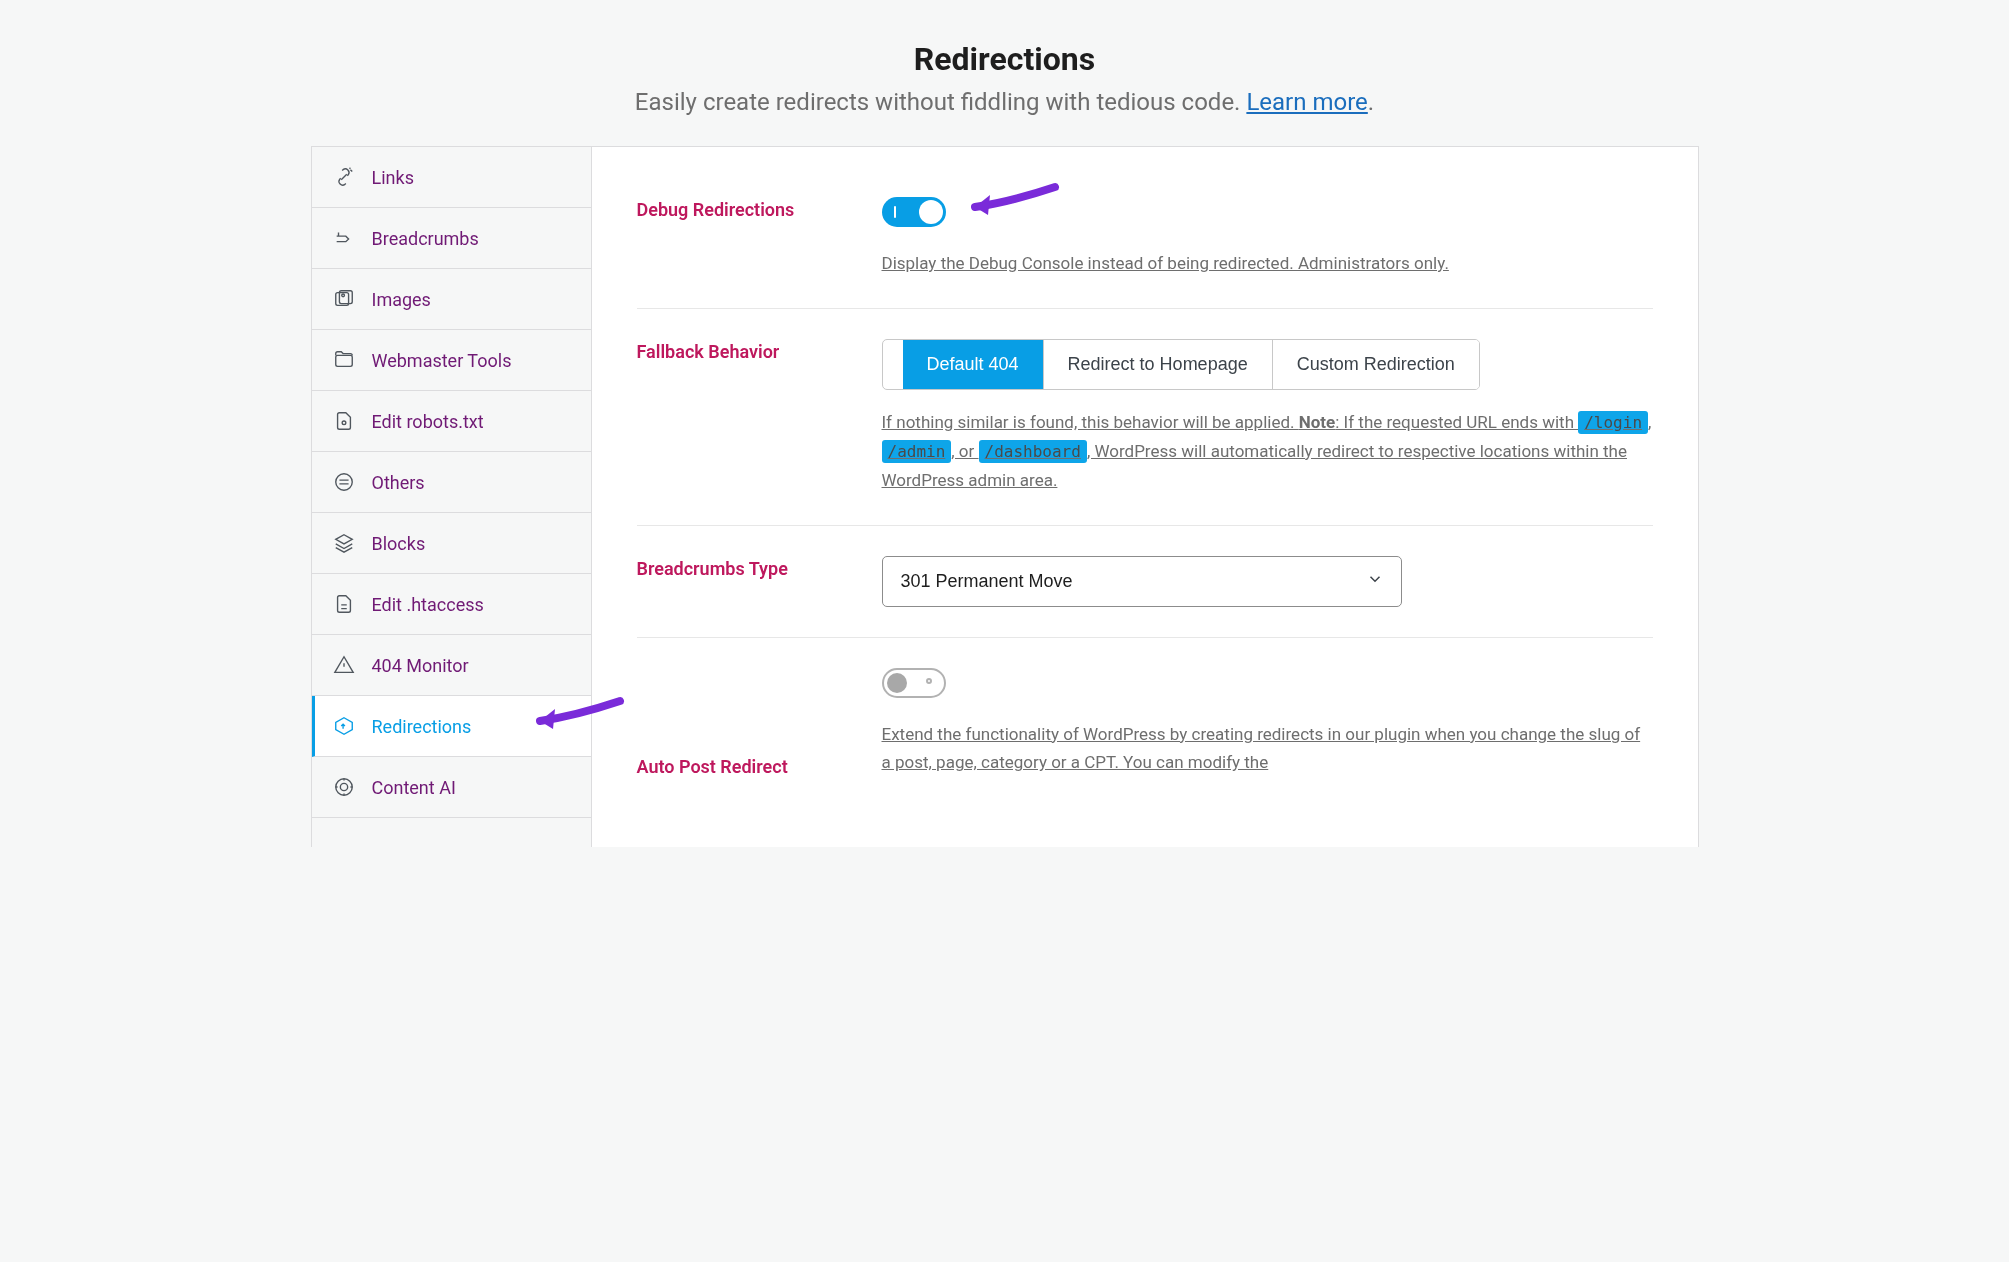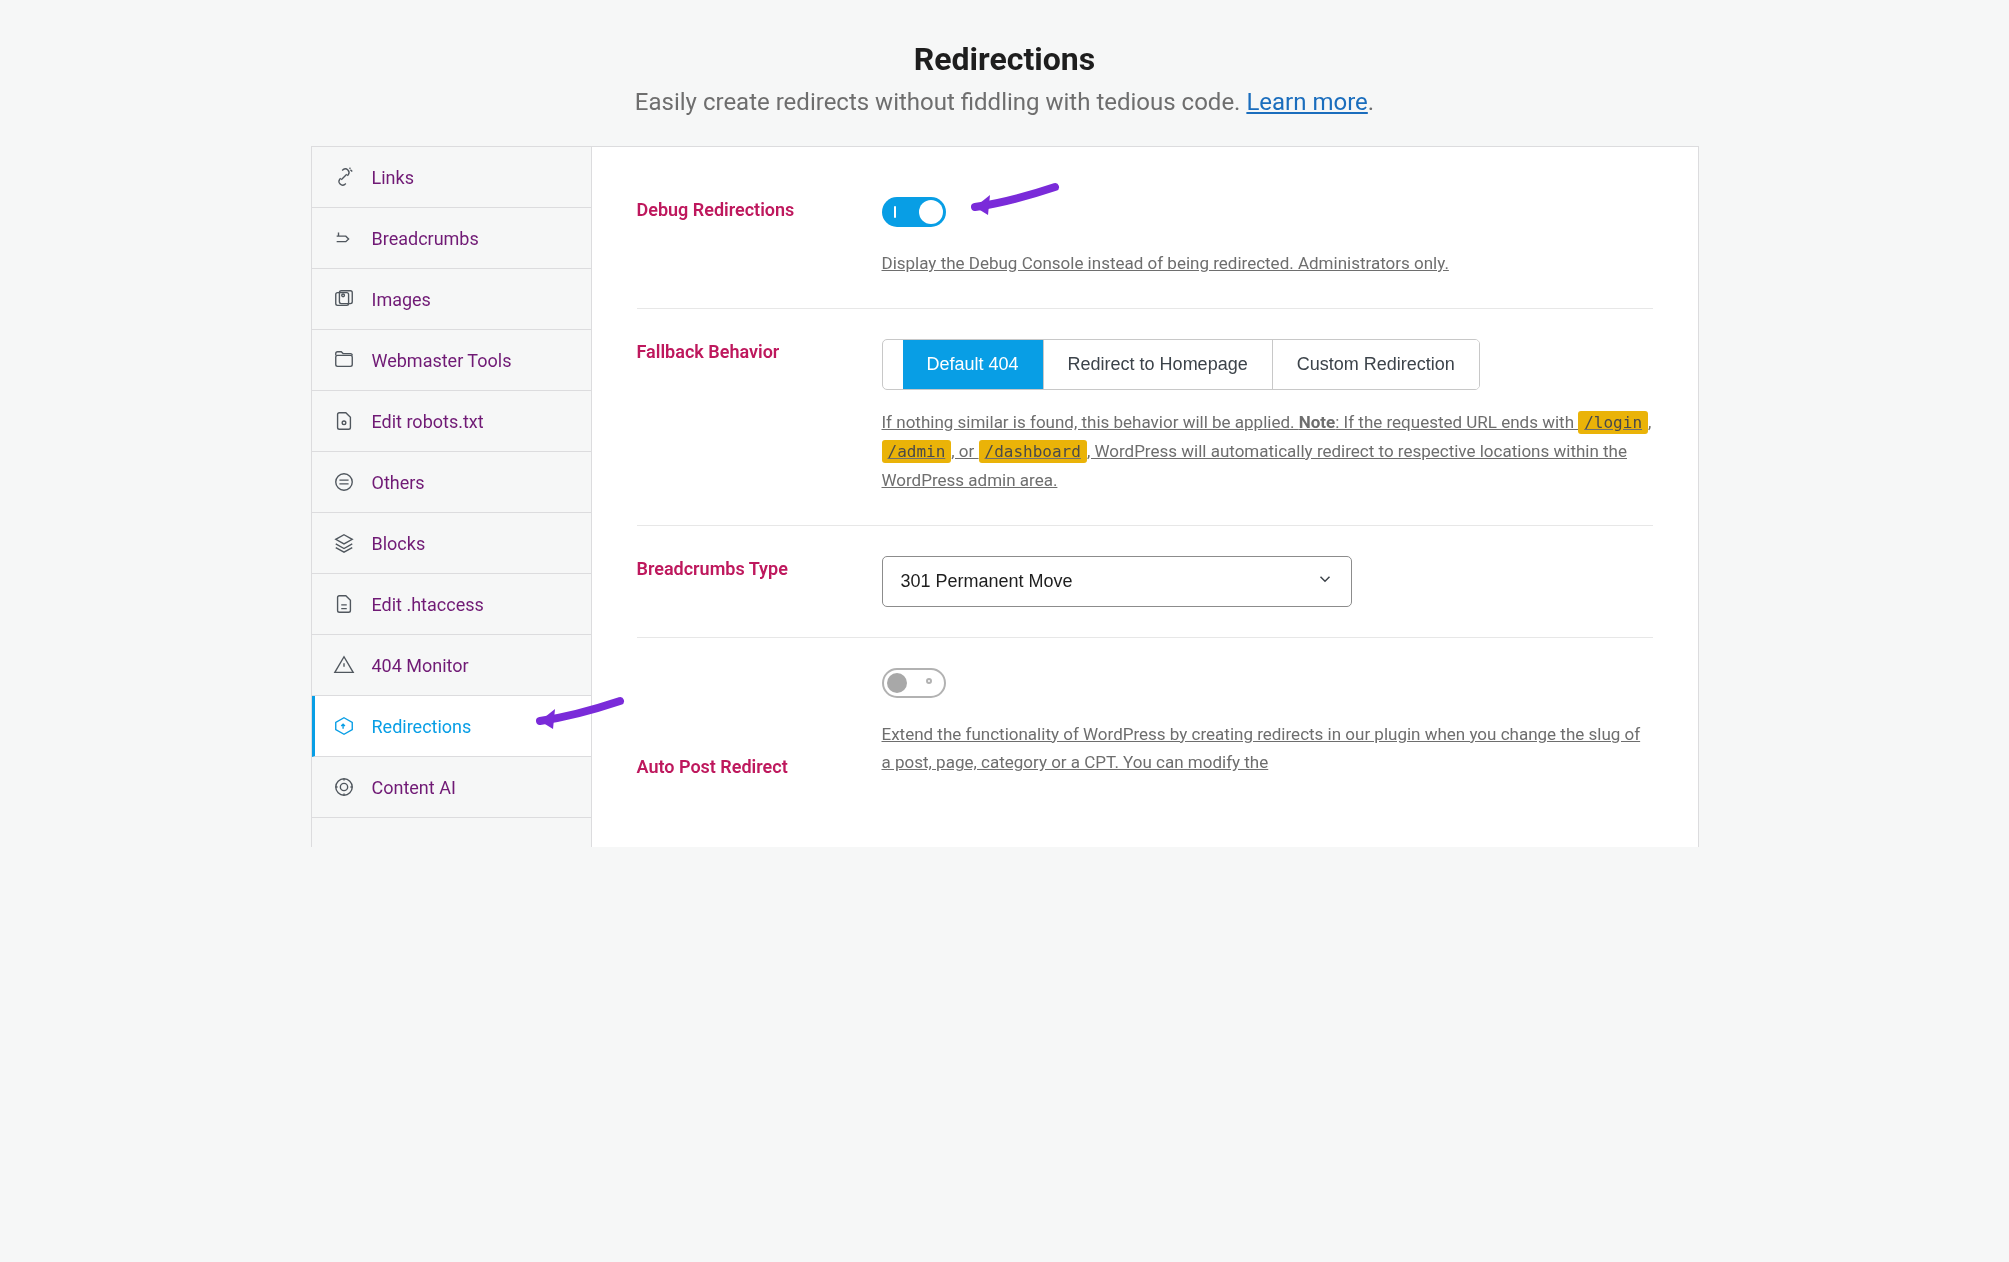--- a/index.html
+++ b/index.html
@@ -17,36 +17,36 @@
 .sidebar-item.active .sidebar-icon { color: #089ee5; }
 .sidebar-icon { width: 24px; height: 24px; display: flex; align-items: center; justify-content: center; color: #50575e; flex-shrink: 0; }
 .sidebar-icon svg { width: 22px; height: 22px; stroke: currentColor; fill: none; stroke-width: 1.5; }
 
 .main { flex: 1; background: #fff; padding: 40px 45px; }
 .setting-row { display: flex; padding: 30px 0; border-bottom: 1px solid #e7e7e7; }
 .setting-row:last-child { border-bottom: none; }
 .setting-label { width: 245px; flex-shrink: 0; font-size: 18px; font-weight: 600; color: #be185d; padding-top: 2px; }
 .setting-content { flex: 1; }
 .setting-desc { font-size: 17px; color: #6e6e6e; line-height: 1.7; margin-top: 18px; text-decoration: underline; }
-.setting-desc code { background: #eab308; padding: 2px 6px; border-radius: 3px; font-family: Menlo, Consolas, monospace; font-size: 16px; color: #4a4a4a; }
+.setting-desc code { background: #0ea5e9; padding: 2px 6px; border-radius: 3px; font-family: Menlo, Consolas, monospace; font-size: 16px; color: #4a4a4a; }
 
 .toggle { position: relative; width: 64px; height: 30px; background: #089ee5; border-radius: 15px; cursor: pointer; display: inline-block; }
 .toggle-knob { position: absolute; width: 24px; height: 24px; background: #fff; border-radius: 50%; top: 3px; right: 3px; }
 .toggle-tick { position: absolute; left: 12px; top: 9px; width: 2px; height: 12px; background: #fff; border-radius: 1px; }
 
 .toggle-off { position: relative; width: 64px; height: 30px; background: #fff; border: 2px solid #b2b2b2; border-radius: 15px; cursor: pointer; display: inline-block; }
 .toggle-off-knob { position: absolute; width: 20px; height: 20px; background: #a8a8a8; border-radius: 50%; top: 3px; left: 3px; }
 .toggle-off-dot { position: absolute; width: 6px; height: 6px; border: 2px solid #b2b2b2; border-radius: 50%; top: 8px; right: 12px; }
 
 .seg-group { display: inline-flex; border: 1px solid #c8c8c8; border-radius: 5px; overflow: hidden; padding-left: 20px; }
 .seg-btn { padding: 14px 24px; font-size: 18px; background: #fff; border: none; cursor: pointer; color: #3c434a; border-right: 1px solid #c8c8c8; }
 .seg-btn:last-child { border-right: none; }
 .seg-btn.active { background: #089ee5; color: #fff; font-weight: 500; }
 
-.select-wrap { position: relative; width: 470px; }
+.select-wrap { position: relative; width: 520px; }
 .select-input { width: 100%; padding: 14px 18px; font-size: 18px; border: 1px solid #8c8c8c; border-radius: 5px; background: #fff; color: #1e1e1e; appearance: none; cursor: pointer; }
 .select-chevron { position: absolute; right: 18px; top: 50%; transform: translateY(-50%); pointer-events: none; color: #3c434a; }
 
 .arrow-annotation { position: absolute; pointer-events: none; }
 .arrow-annotation svg { display: block; }
 </style>
 </head>
 <body>
 
 <div class="container">

